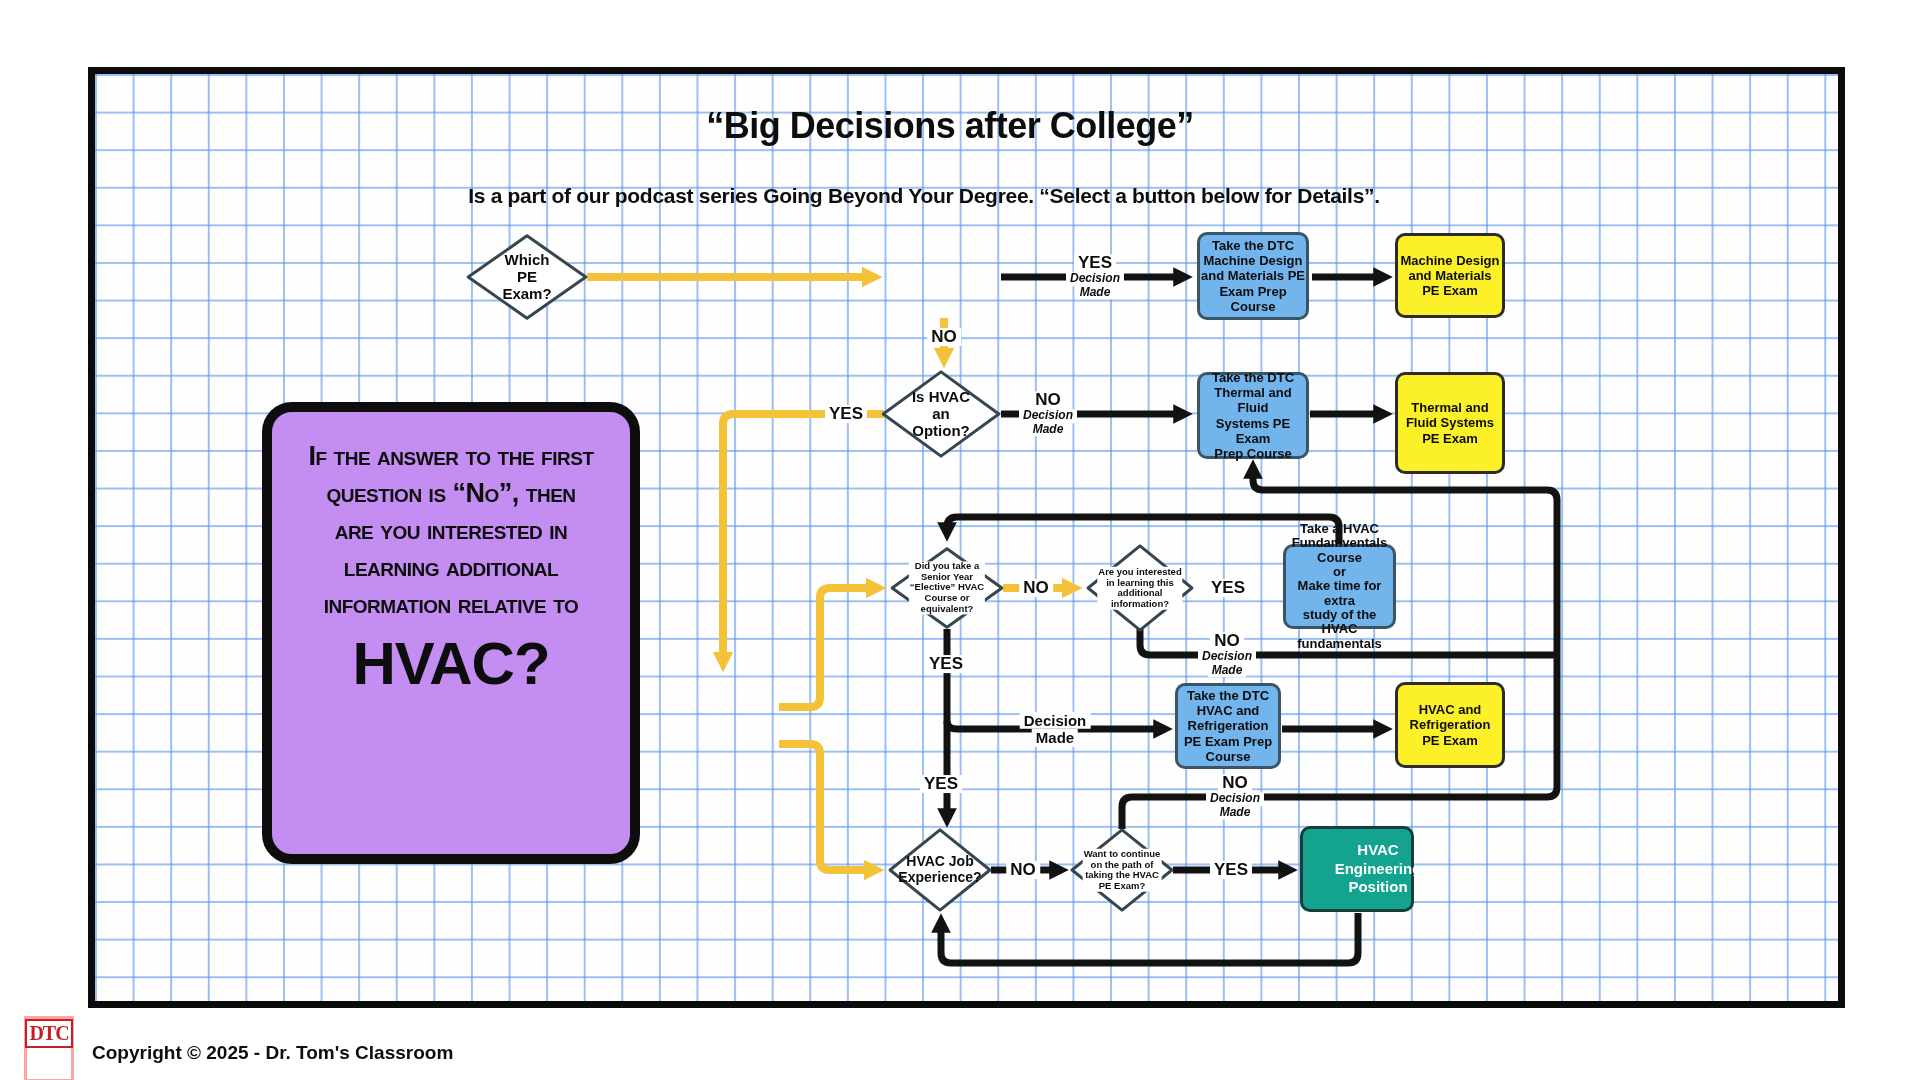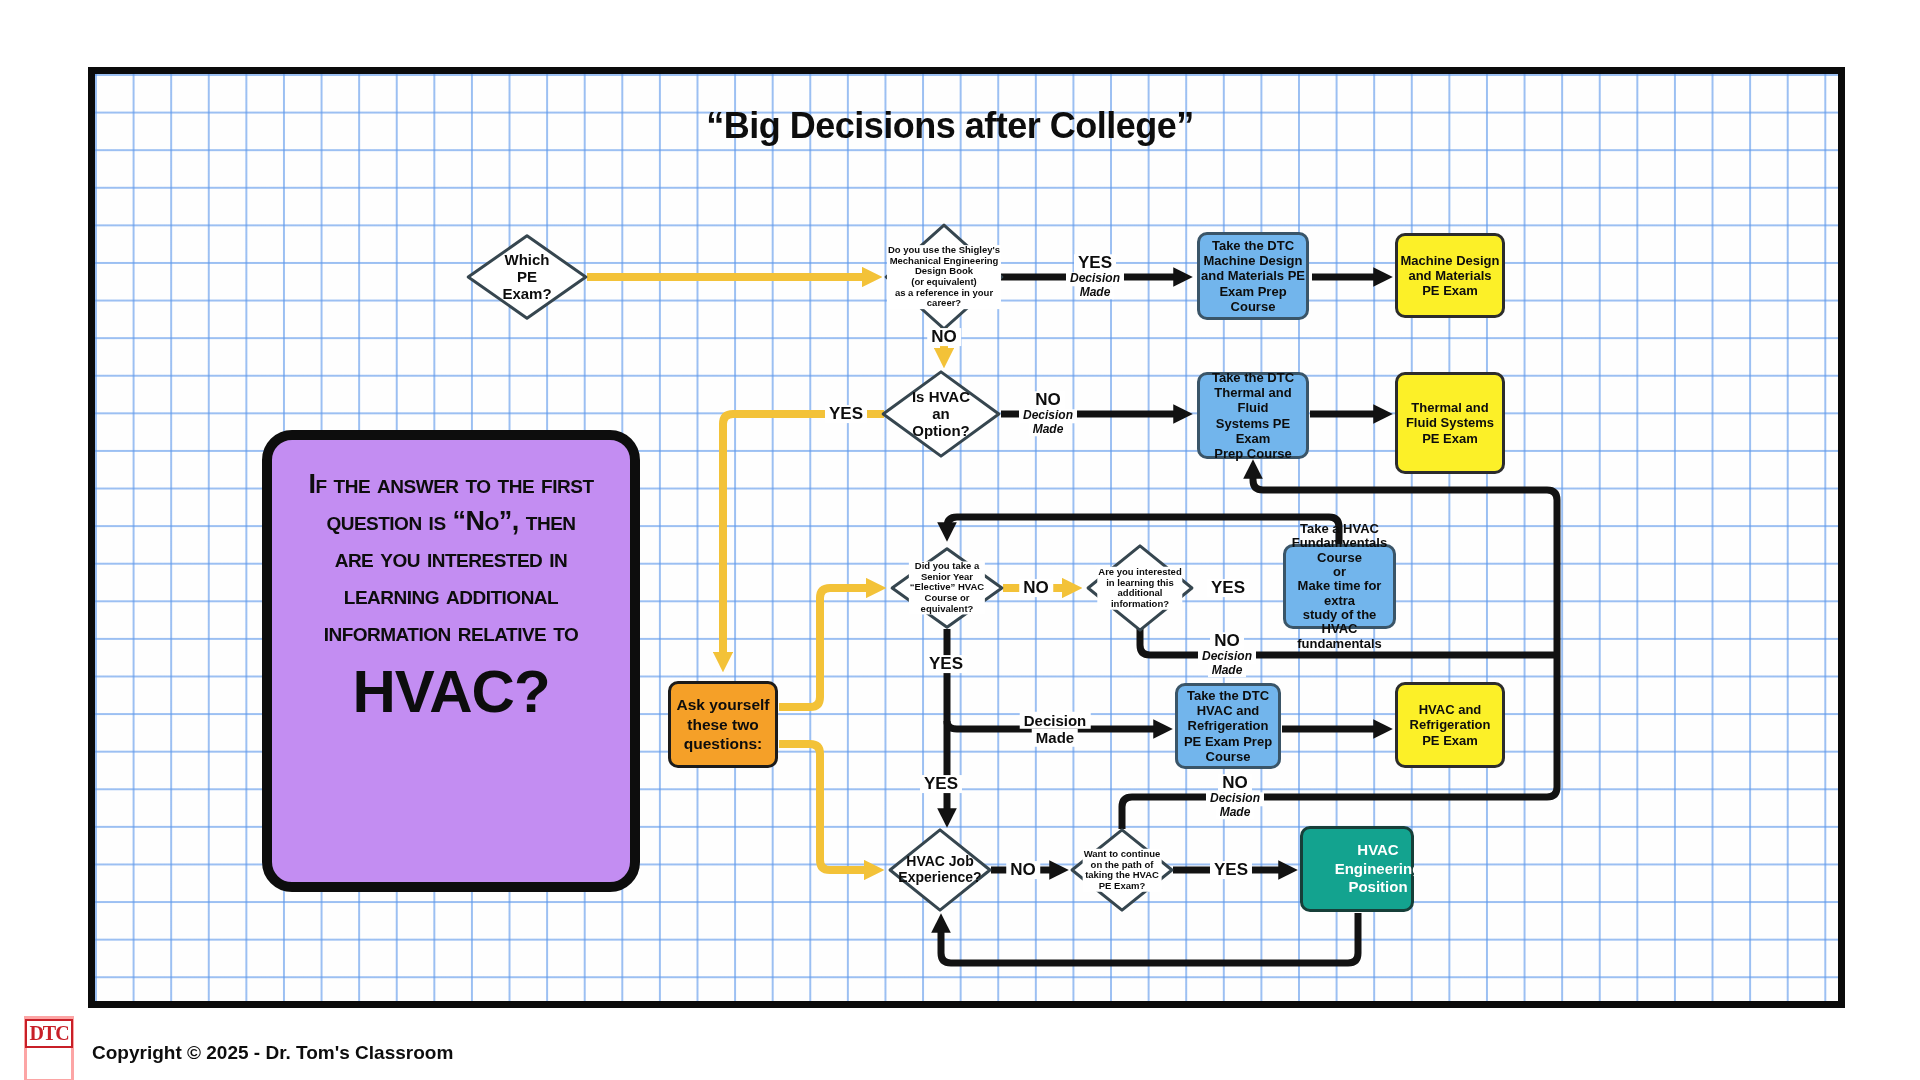--- a/index.html
+++ b/index.html
@@ -35,21 +35,21 @@
        display:flex;align-items:center;justify-content:center;text-align:center;
        font-weight:bold;white-space:pre-line;line-height:1.17;font-size:13px;}
   .blue{background:var(--blue-box,#72B5EC);border-color:#3a5568;}
   .yelb{background:var(--yellow-box,#FCF028);border-color:#2c2c2c;}
   .teal{background:var(--teal-box,#13A38F);border-color:#173f39;color:#ffffff;font-size:15px;line-height:1.25;padding-left:42px;}
   .orange{background:var(--orange-box,#F5A028);border-color:#1b1b1b;font-size:15.5px;line-height:1.27;}
   .fsmall{font-size:13px;line-height:1.1;}
   
   .purple{position:absolute;left:262px;top:402px;width:378px;height:462px;box-sizing:border-box;
        background:var(--purple-box,#C38DF2);border:10px solid #0d0d0d;border-radius:30px;
-       display:flex;flex-direction:column;align-items:center;padding-top:26px;margin-top:28px;}
+       display:flex;flex-direction:column;align-items:center;padding-top:26px;}
   .plines{font-variant:small-caps;font-weight:bold;font-size:27px;line-height:37px;
        text-align:center;white-space:pre-line;letter-spacing:-.5px;}
   .pbig{font-weight:bold;font-size:60px;margin-top:6px;letter-spacing:-1px;}
   
   .elabel{position:absolute;transform:translate(-50%,-50%);text-align:center;
        display:flex;flex-direction:column;align-items:center;gap:0;}
   .lyn{font-weight:bold;font-size:17px;background:#fff;padding:0 4px;line-height:1.05;}
   .lit{font-style:italic;font-weight:bold;font-size:12px;background:#fff;padding:0 4px;line-height:1.15;}
   .lbd{font-weight:bold;font-size:15px;background:#fff;padding:0 4px;line-height:1.15;}
   
@@ -60,20 +60,21 @@
   .copyright{position:absolute;left:92px;top:1042px;font-size:19px;font-weight:bold;}
 </style>
 </head>
 <body>
 
 <div class="stage">
 
   <div class="frame"></div>
 
   <div class="title">“Big Decisions after College”</div>
+  <div class="subtitle">Is a part of our podcast series Going Beyond Your Degree. “Select a button below for Details”.</div>
 
   <svg class="wires" viewBox="0 0 1920 1080">
     <defs>
       <marker id="mb" viewBox="0 0 10 10" refX="6" refY="5" markerWidth="2.8" markerHeight="2.8" orient="auto-start-reverse">
         <path d="M0 0 L10 5 L0 10 z" class="mkb"></path>
       </marker>
       <marker id="my" viewBox="0 0 10 10" refX="6" refY="5" markerWidth="2.6" markerHeight="2.6" orient="auto-start-reverse">
         <path d="M0 0 L10 5 L0 10 z" class="mky"></path>
       </marker>
     </defs>
@@ -108,31 +109,20 @@
 information relative to</div>
     <div class="pbig">HVAC?</div>
   </div>
 
   <div class="diamond" style="left:467px;top:235px;width:120px;height:84px">
     <svg viewBox="0 0 100 100" preserveAspectRatio="none">
         <polygon points="50,1 99,50 50,99 1,50"></polygon>
       </svg>
     <div class="dtext dbig">Which
 PE Exam?</div>
-  </div>
-  <div class="diamond" style="left:885px;top:224px;width:118px;height:106px">
-    <svg viewBox="0 0 100 100" preserveAspectRatio="none">
-        <polygon points="50,1 99,50 50,99 1,50"></polygon>
-      </svg>
-    <div class="dtext dsmall">Do you use the Shigley's
-Mechanical Engineering
-Design Book
-(or equivalent)
-as a reference in your
-career?</div>
   </div>
   <div class="diamond" style="left:882px;top:371px;width:118px;height:86px">
     <svg viewBox="0 0 100 100" preserveAspectRatio="none">
         <polygon points="50,1 99,50 50,99 1,50"></polygon>
       </svg>
     <div class="dtext dbig">Is HVAC
 an Option?</div>
   </div>
   <div class="diamond" style="left:891px;top:548px;width:112px;height:80px">
     <svg viewBox="0 0 100 100" preserveAspectRatio="none">
@@ -194,23 +184,20 @@
 HVAC and
 Refrigeration
 PE Exam Prep
 Course</div>
   <div class="box yelb" style="left:1395px;top:682px;width:110px;height:86px">HVAC and
 Refrigeration
 PE Exam</div>
   <div class="box teal" style="left:1300px;top:826px;width:114px;height:86px">HVAC
 Engineering
 Position</div>
-  <div class="box orange" style="left:668px;top:681px;width:110px;height:87px">Ask yourself
-these two
-questions:</div>
 
   <div class="elabel" style="left:1095px;top:277px">
     <div class="lyn">YES</div>
     <div class="lit">Decision</div>
     <div class="lit">Made</div>
   </div>
   <div class="elabel" style="left:944px;top:337px">
     <div class="lyn">NO</div>
   </div>
   <div class="elabel" style="left:846px;top:414px">

